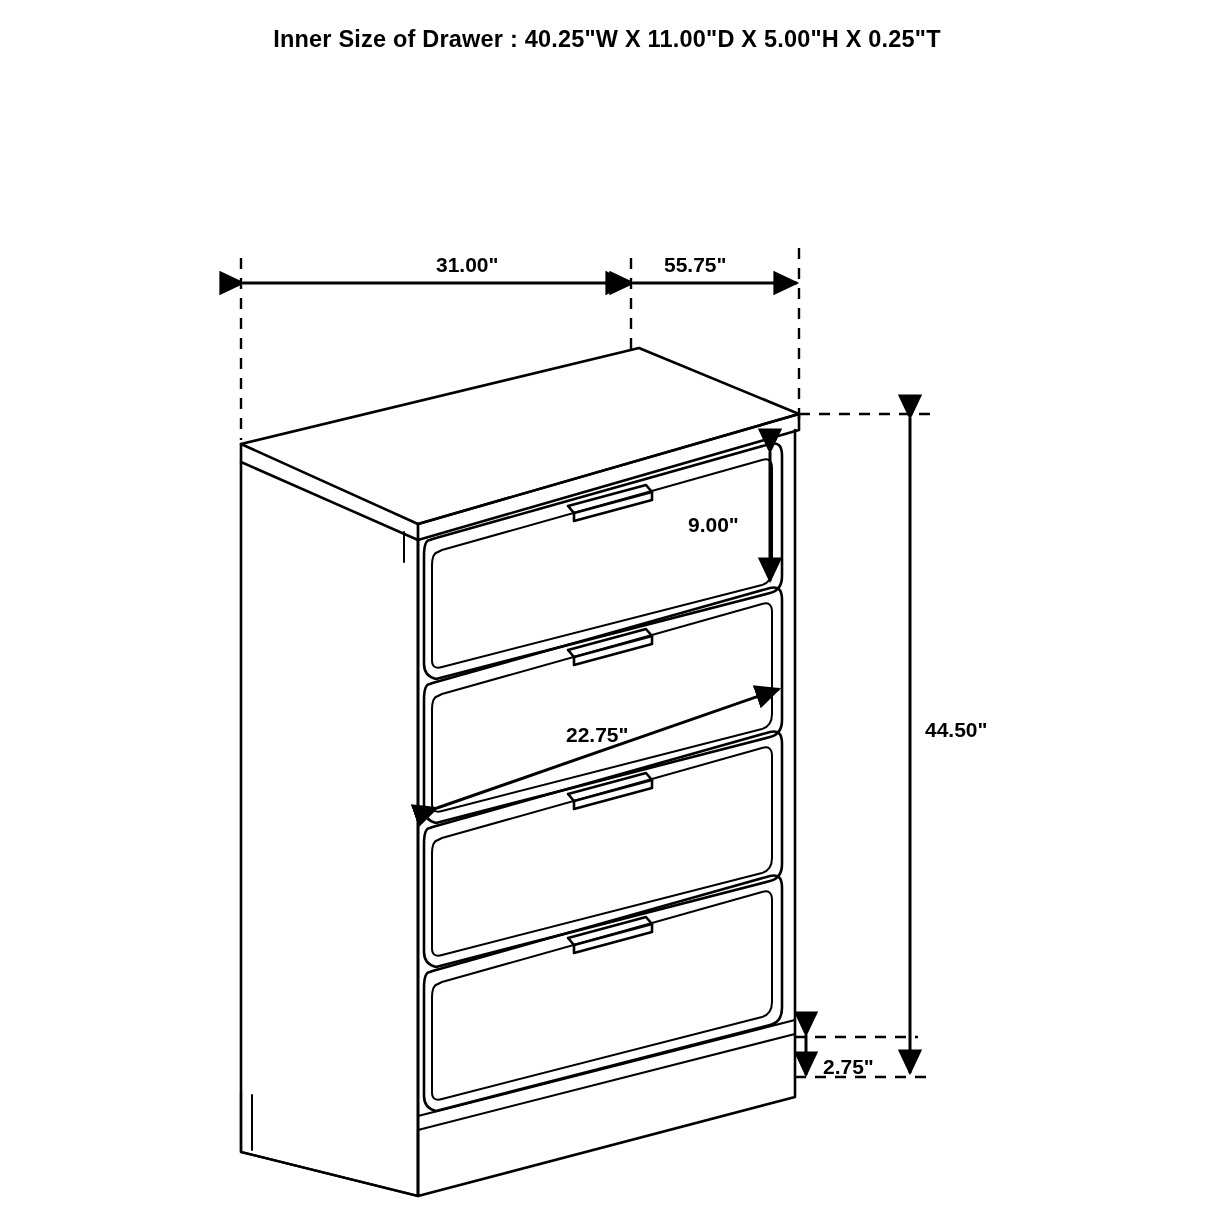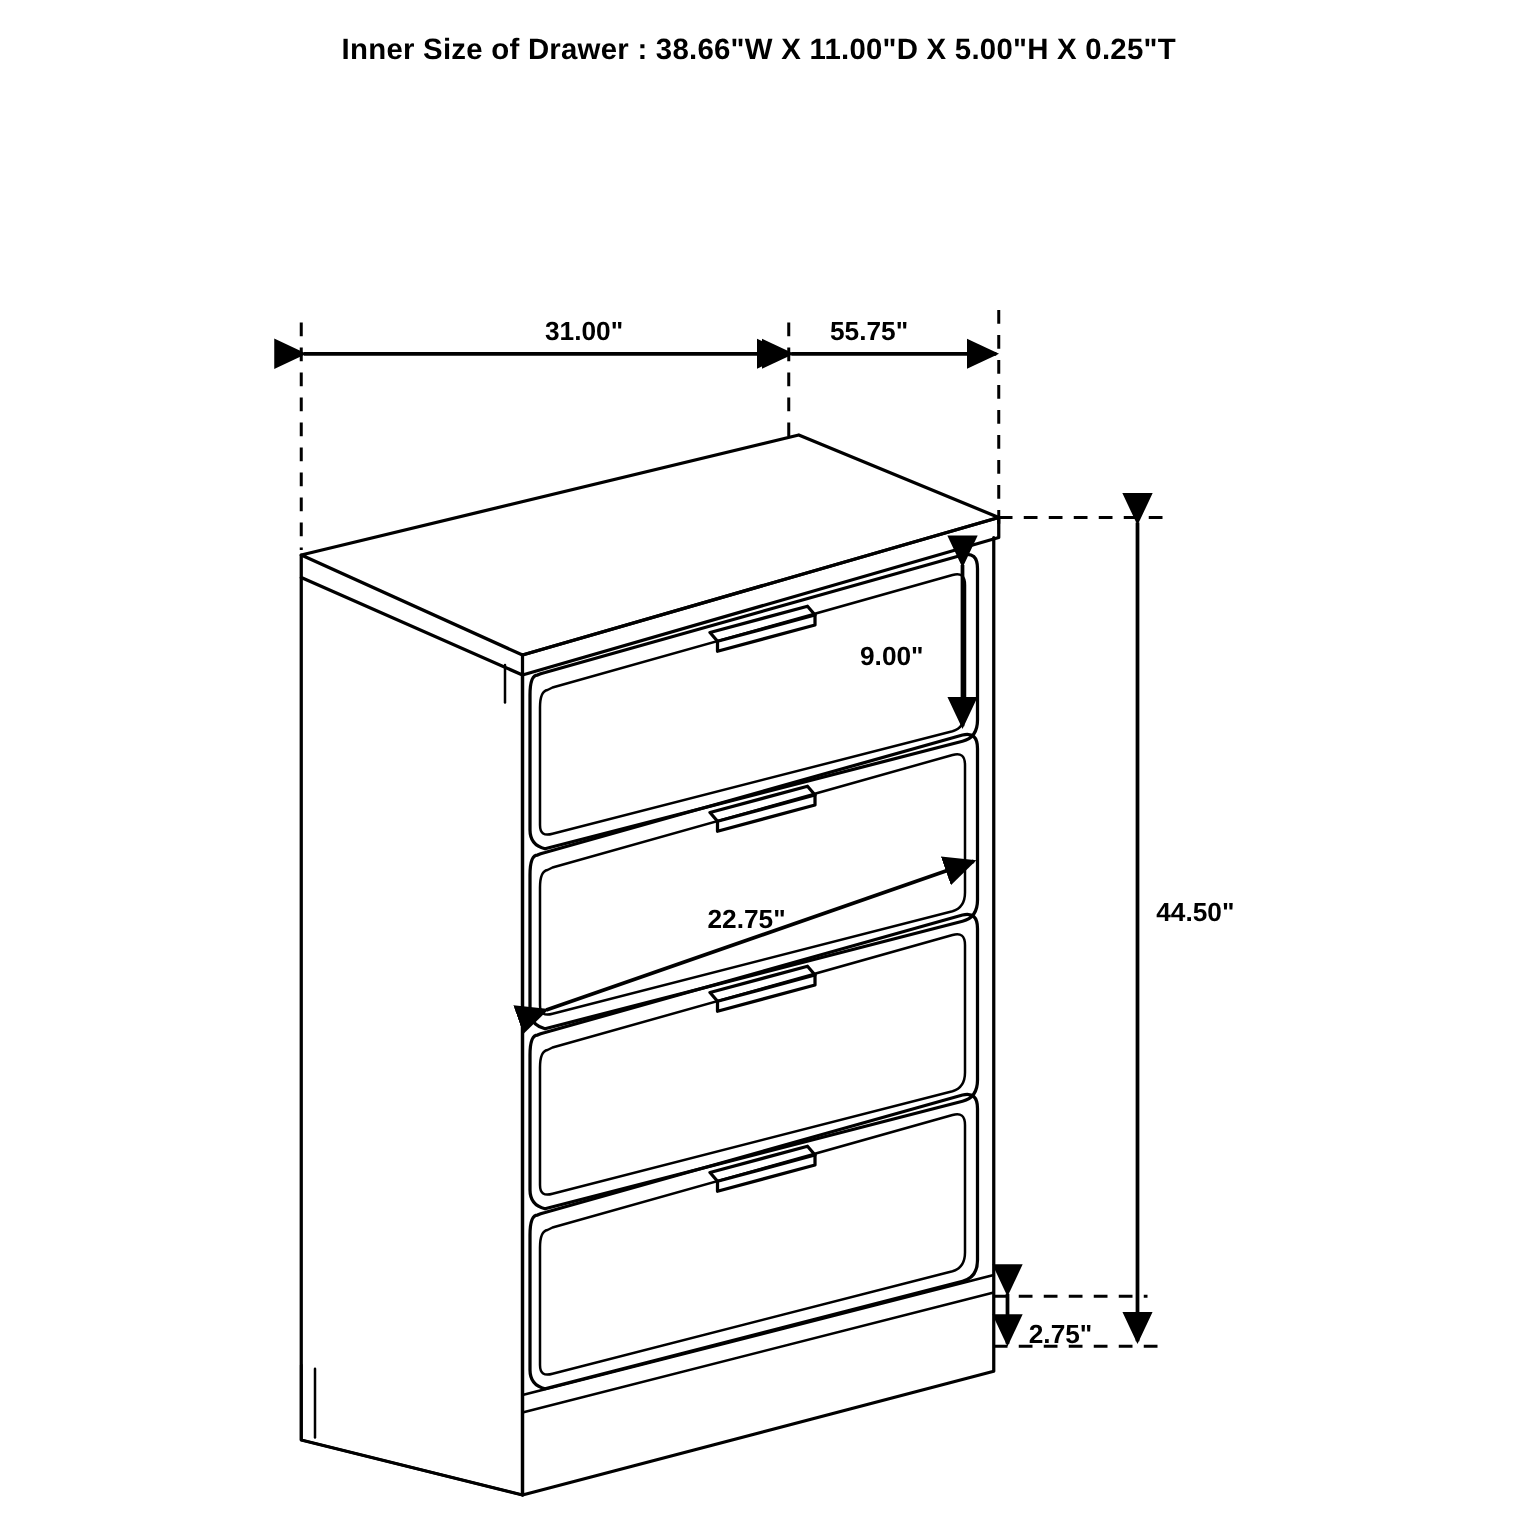--- a/index.html
+++ b/index.html
@@ -42,21 +42,21 @@
     font-size: 21px;
     font-weight: bold;
     fill: #000000;
   }
 </style>
 </head>
 <body>
 
 <div id="diagram-root">
 
-  <div class="title">Inner Size of Drawer : 38.66"W X 11.00"D X 5.00"H X 0.25"T</div>
+  <div class="title">Inner Size of Drawer : 40.25"W X 11.00"D X 5.00"H X 0.25"T</div>
 
   <svg width="1214" height="1214" viewBox="0 0 1214 1214">
 
     <g stroke="#000000" stroke-width="2.4" fill="none">
 
       <line x1="241" y1="258" x2="241" y2="440" stroke-dasharray="11,9"></line>
 
       <line x1="631" y1="258" x2="631" y2="352" stroke-dasharray="11,9"></line>
 
       <line x1="799" y1="248" x2="799" y2="420" stroke-dasharray="11,9"></line>

